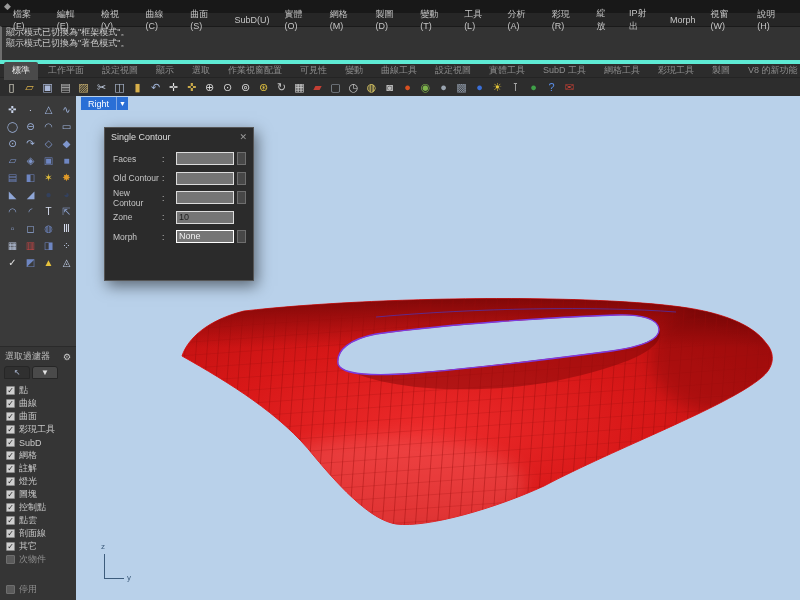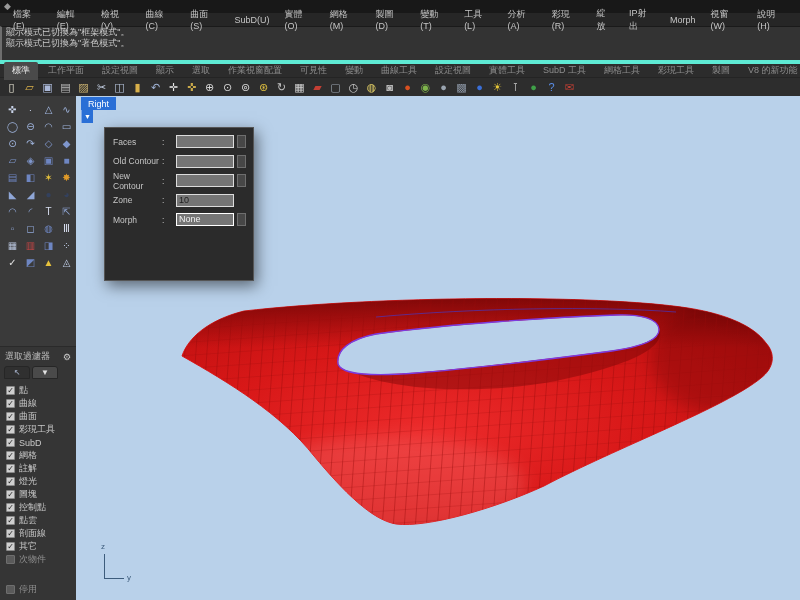--- a/index.html
+++ b/index.html
@@ -53,21 +53,21 @@
   .cbx { width:9px; height:9px; background:#cfcfcf; border:1px solid #8a8a8a;
     border-radius:1px; font-size:8px; line-height:8px; color:#1d1d1d; text-align:center; }
   .fp-item.unchecked .cbx { background:#5a5a5a; color:transparent; border-color:#6e6e6e; }
   .fp-item .lbl { color:#c9c9c9; font-size:9px; }
   .fp-item.unchecked .lbl { color:#8f8f8f; }
   .fp-disabled { margin-top:14px; }
 
   
   .viewport { position:relative; width:724px; height:504px; background:#b9d1ea; overflow:hidden; }
   .vp-tab { position:absolute; left:5px; top:1px; display:flex; height:13px;
-    font-size:9px; color:#fff;flex-direction:column; }
+    font-size:9px; color:#fff; }
   .vp-tab .name { background:#2a6fd6; padding:1px 7px 0; line-height:12px; }
   .vp-tab .caret { background:#2a6fd6; border-left:1px solid #7fa7e6; width:12px;
     text-align:center; font-size:7px; line-height:13px; color:#fff; }
 
   .axis { position:absolute; left:22px; bottom:18px; width:34px; height:34px; }
   .axis .vline { position:absolute; left:6px; top:6px; width:1px; height:24px; background:#3d5c7c; }
   .axis .hline { position:absolute; left:6px; top:30px; width:20px; height:1px; background:#3d5c7c; }
   .axis .zl { position:absolute; left:3px; top:-6px; color:#3d5c7c; font-size:8px; }
   .axis .yl { position:absolute; left:29px; top:25px; color:#3d5c7c; font-size:8px; }
 
@@ -498,20 +498,24 @@
     </div>
 
     <div class="axis">
       <div class="vline"></div>
       <div class="hline"></div>
       <span class="zl">z</span>
       <span class="yl">y</span>
     </div>
 
     <div class="dialog">
+      <div class="dlg-title">
+        <span>Single Contour</span>
+        <span class="dlg-close">✕</span>
+      </div>
       <div class="dlg-rows">
           <div class="dlg-row">
           <span class="rl">Faces</span>
           <span class="colon">:</span>
           <span class="inp"></span>
           <span class="picker"></span>
         </div>
           <div class="dlg-row">
           <span class="rl">Old Contour</span>
           <span class="colon">:</span>

